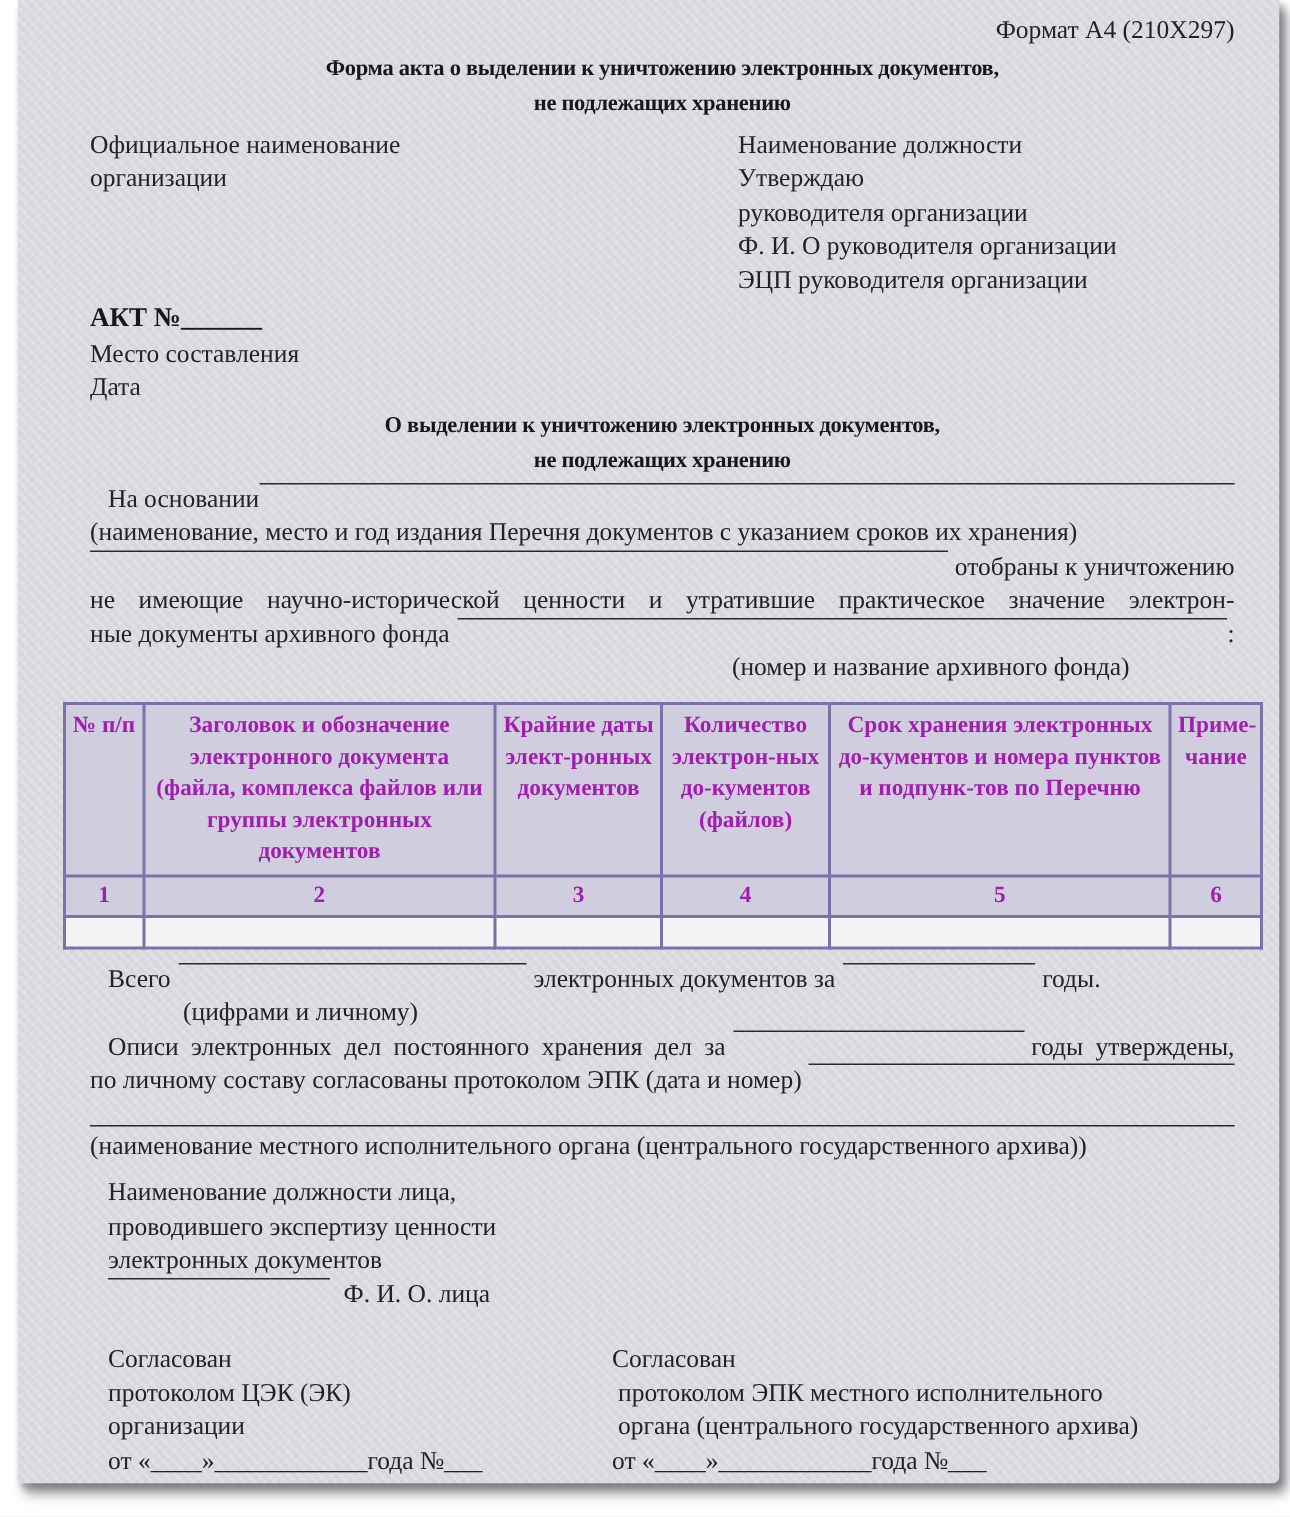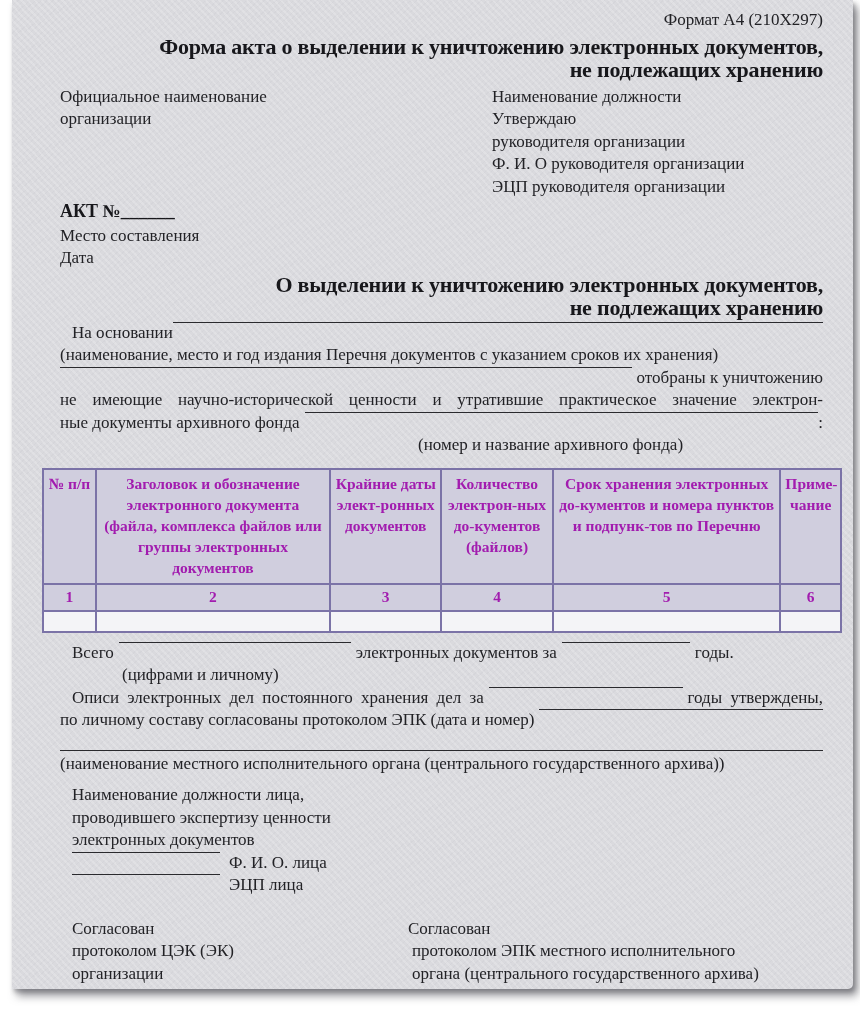--- a/index.html
+++ b/index.html
@@ -20,21 +20,21 @@
     box-shadow: 5px 7px 8px rgba(72,72,80,0.55), 2px 3px 4px rgba(60,60,68,0.35);
     border-radius: 0 0 5px 0;
     padding: 9px 30px 0 48px;
     font-size: 17px;
     line-height: 22.5px;
     overflow: hidden;
   }
   .right  { text-align: right; }
   .center { text-align: left; }
   .bold   { font-weight: bold; color: #17171b; }
-  .title  { text-align: right; font-weight: bold; font-size: 22px; line-height: 23px; color: #17171b; letter-spacing: -0.2px; }
+  .title  { text-align: center; font-weight: bold; font-size: 15px; line-height: 23px; color: #17171b; letter-spacing: -0.2px; }
   .indent { padding-left: 12px; }
 
   .cols { display: flex; margin-top: 5px; }
   .col-org { width: 432px; }
   .col-approve { flex: 1; }
 
   .line { display: flex; align-items: flex-start; }
   .fill { flex: 1 1 auto; border-bottom: 1.5px solid #2a2a2e; margin-bottom: 4px; min-width: 30px; }
   .fill-230 { flex: 0 0 auto; width: 232px; border-bottom: 1.5px solid #2a2a2e; margin-bottom: 4px; }
   .fill-128 { flex: 0 0 auto; width: 128px; border-bottom: 1.5px solid #2a2a2e; margin-bottom: 4px; }
@@ -58,21 +58,21 @@
     vertical-align: top;
     font-size: 15.5px;
     line-height: 21px;
     padding: 3px 4px 5px;
     color: #a21caf;
   }
   .doc-table th { background: #d0cede; font-weight: bold; }
   .doc-table tr.num-row td { background: #d0cede; font-weight: bold; padding: 0 2px 2px; line-height: 23px; }
   .doc-table tr.empty-row td { background: #f4f4f7; height: 21px; padding: 0; }
 
-  .caption-fond { padding-left: 358px; }
+  .caption-fond { padding-left: 358px; text-align: center; }
   .caption-digits { padding-left: 62px; }
 
   .section { margin-top: 9px; }
   .agree { display: flex; margin-top: 21px; }
   .agree-left { width: 336px; }
   .agree-right { flex: 1; }
 </style>
 </head>
 <body>
 
@@ -183,24 +183,20 @@
   <div style="margin-top:2px;">(наименование местного исполнительного органа (центрального государственного архива))</div>
 
   <div class="section indent">
     <div>Наименование должности лица,</div>
     <div>проводившего экспертизу ценности</div>
     <div>электронных документов</div>
     <div class="line">
       <span class="fill-148"></span>
       <span>Ф. И. О. лица</span>
     </div>
-    <div class="line">
-      <span class="fill-148"></span>
-      <span>ЭЦП лица</span>
-    </div>
   </div>
 
   <div class="agree indent">
     <div class="agree-left">
       <div>Согласован</div>
       <div>протоколом ЦЭК (ЭК)</div>
       <div>организации</div>
       <div>от «____»____________года №___</div>
 
     </div>

